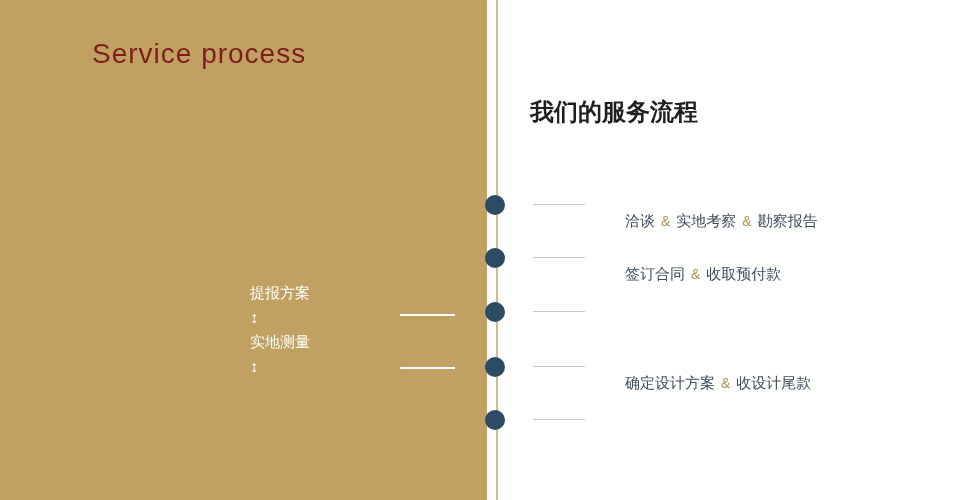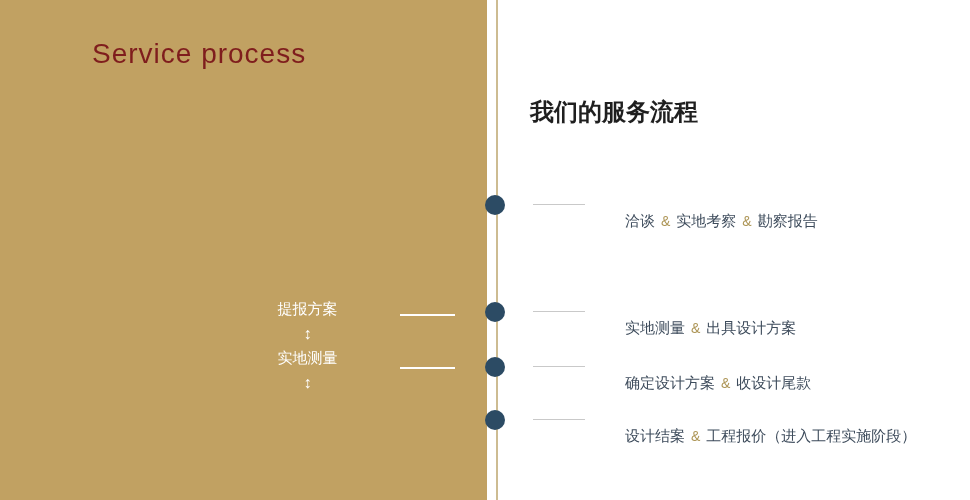--- a/index.html
+++ b/index.html
@@ -25,23 +25,22 @@
     position: absolute;
     left: 92px; top: 38px;
     font-size: 28px;
     font-weight: 300;
     letter-spacing: 1px;
     color: #7f1d1d;
   }
 
   .steps {
     position: absolute;
-    left: 250px; top: 298px;
+    left: 250px; top: 282px;
     width: 115px;
-    text-align: center;
     color: #ffffff;
   }
   .step  { font-size: 15px; line-height: 22px; }
   .arrow { font-size: 16px; line-height: 27px; }
 
   .panel-connector {
     position: absolute;
     width: 55px; height: 2px;
     background: #ffffff;
   }
@@ -128,38 +127,39 @@
   <div class="heading">我们的服务流程</div>
 
   <div class="flow-row row-1">
     <span class="dot"></span>
     <span class="tick"></span>
     <div class="row-text">
       <span>洽谈</span><span class="amp">&amp;</span><span>实地考察</span><span class="amp">&amp;</span><span>勘察报告</span>
     </div>
   </div>
 
+  <div class="flow-row row-2">
+    <span class="dot"></span>
+    <span class="tick"></span>
+    <div class="row-text">
+      <span>签订合同</span><span class="amp">&amp;</span><span>收取预付款</span>
+    </div>
+  </div>
 
   <div class="flow-row row-3">
     <span class="dot"></span>
     <span class="tick"></span>
-    <div class="row-text">
-      <span>实地测量</span><span class="amp">&amp;</span><span>出具设计方案</span>
-    </div>
   </div>
 
   <div class="flow-row row-4">
     <span class="dot"></span>
     <span class="tick"></span>
     <div class="row-text">
       <span>确定设计方案</span><span class="amp">&amp;</span><span>收设计尾款</span>
     </div>
   </div>
 
   <div class="flow-row row-5">
     <span class="dot"></span>
     <span class="tick"></span>
-    <div class="row-text">
-      <span>设计结案</span><span class="amp">&amp;</span><span>工程报价（进入工程实施阶段）</span>
-    </div>
   </div>
 
 </div>
 
 </body></html>

